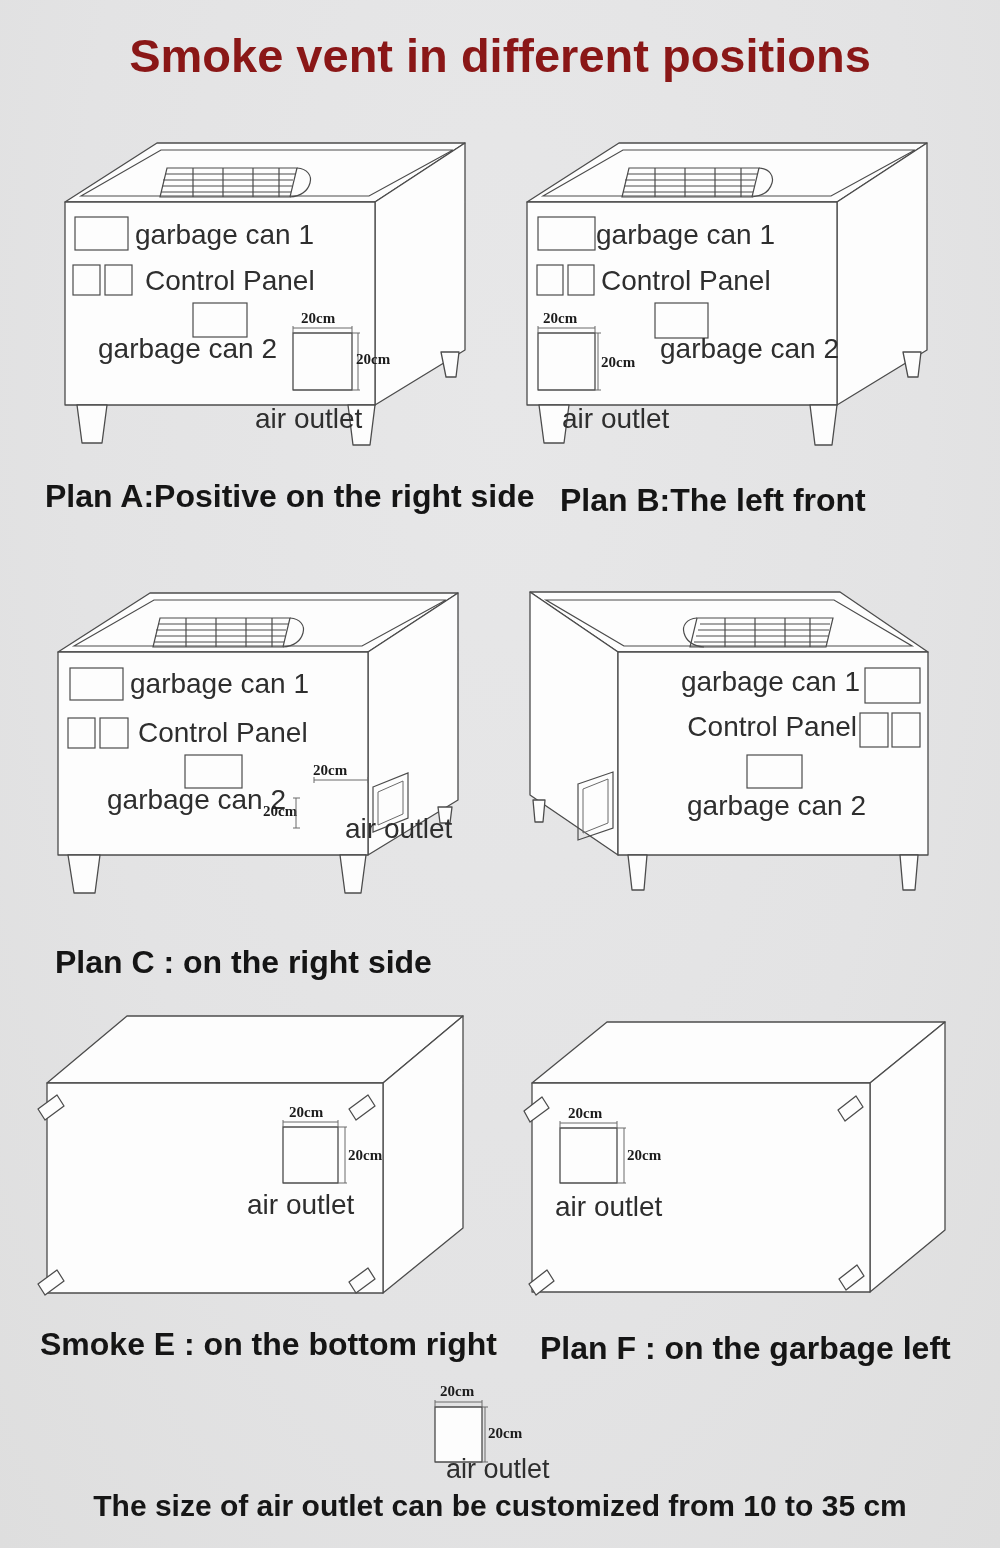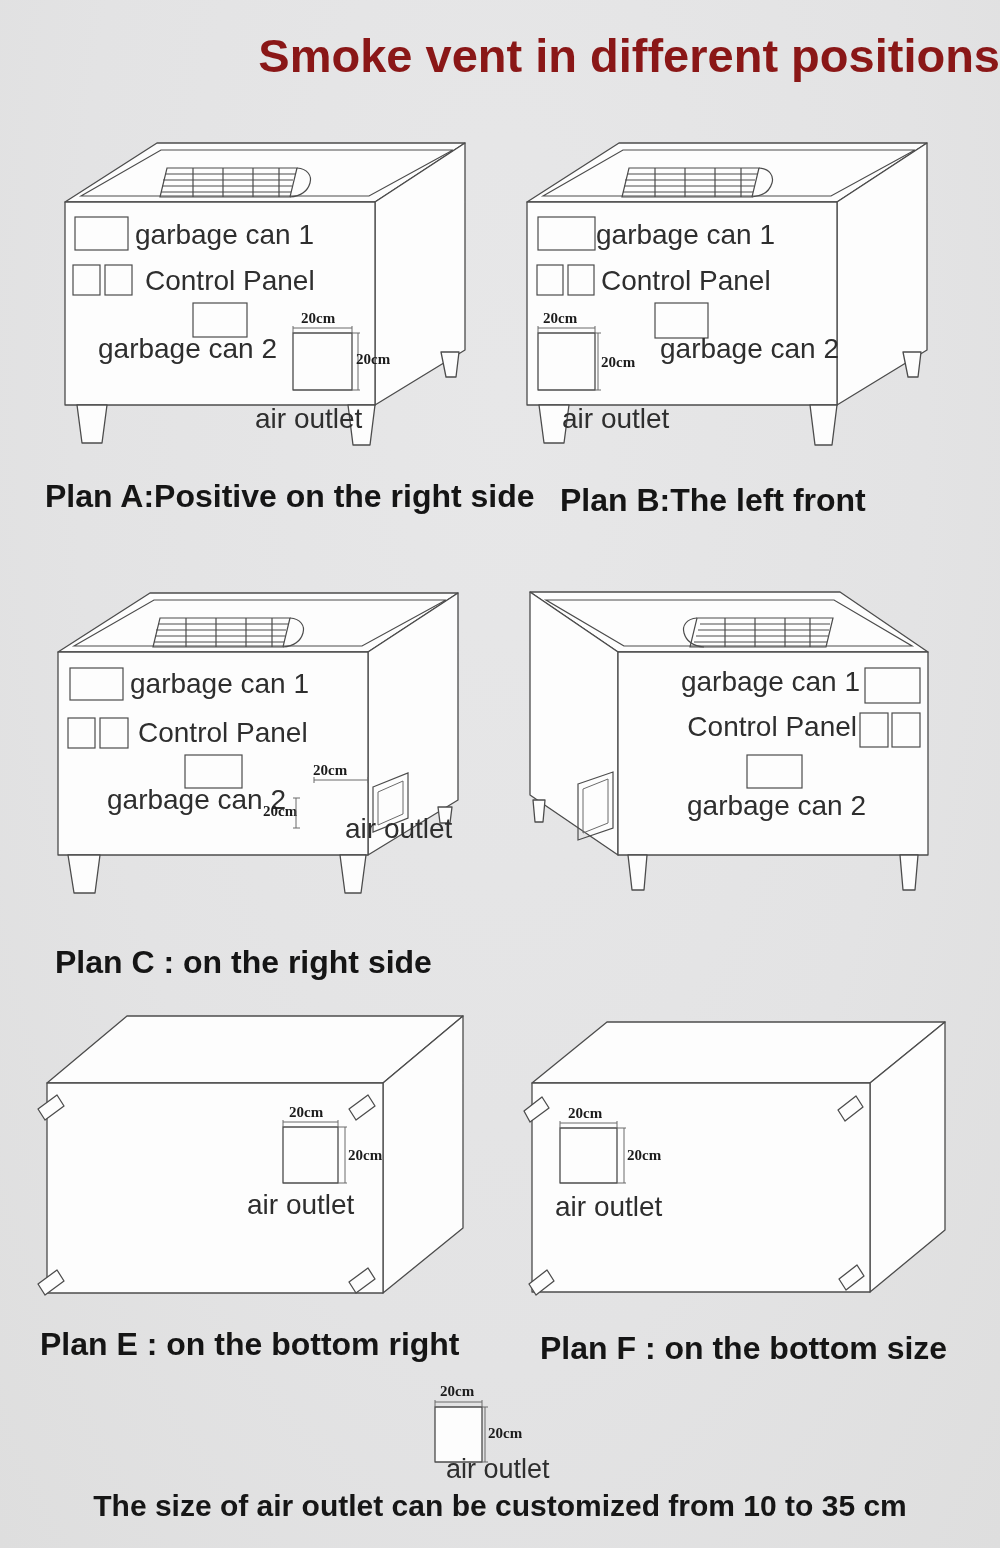--- a/index.html
+++ b/index.html
@@ -1,19 +1,19 @@
 <!DOCTYPE html>
 <html><head>
 <meta charset="utf-8">
 <style>
   html,body{margin:0;padding:0;}
   #page{position:relative;width:1000px;height:1548px;overflow:hidden;
         background:radial-gradient(ellipse at 50% 25%, #e7e7e8 0%, #e3e3e4 60%, #dedede 100%);
         font-family:"Liberation Sans", sans-serif;}
-  .title{position:absolute;left:0;top:28px;width:1000px;text-align:right;
+  .title{position:absolute;left:0;top:28px;width:1000px;text-align:center;
          font-size:47px;font-weight:bold;color:#8a1717;letter-spacing:0px;}
   .cap{position:absolute;font-size:32px;font-weight:bold;color:#151515;text-align:left;white-space:nowrap;}
   .footer{position:absolute;left:35px;top:1489px;width:930px;text-align:center;
           font-size:30px;font-weight:bold;color:#161616;white-space:nowrap;}
   svg{position:absolute;overflow:visible;}
   .face{fill:#fdfdfd;stroke:#4c4c4c;stroke-width:1.3;stroke-linejoin:round;}
   .ln{fill:none;stroke:#4c4c4c;stroke-width:1.2;}
   .thin{fill:none;stroke:#6b6b6b;stroke-width:1;}
   .lbl{font-family:"Liberation Sans",sans-serif;font-size:28px;fill:#2e2e2e;}
   .lblsm{font-family:"Liberation Sans",sans-serif;font-size:27px;fill:#2e2e2e;}
@@ -183,21 +183,21 @@
     </g>
     <rect class="face" x="246" y="122" width="55" height="56"></rect>
     <g>
       <path class="thin" d="M246,122 V115 M301,122 V115 M246,117 H301"></path>
       <text class="dim" x="252" y="112">20cm</text>
       <path class="thin" d="M301,122 H310 M301,178 H310 M308,122 V178"></path>
       <text class="dim" x="311" y="155">20cm</text>
     </g>
     <text class="lbl" x="210" y="209">air outlet</text>
   </svg>
-  <div class="cap" style="left:40px;top:1326px;width:430px">Plan E : on the bottom right</div>
+  <div class="cap" style="left:40px;top:1326px;width:430px">Smoke E : on the bottom right</div>
 
   <svg style="left:512px;top:1005px" width="445" height="300" viewBox="0 0 445 300">
     <g>
       <polygon class="face" points="20,78 95,17 433,17 358,78"></polygon>
       <polygon class="face" points="358,78 433,17 433,225 358,287"></polygon>
       <rect class="face" x="20" y="78" width="338" height="209"></rect>
       <g>
         <polygon class="face" points="12,106 30,92 37,103 18,117"></polygon>
         <polygon class="face" points="17,279 35,265 42,276 24,290"></polygon>
         <polygon class="face" points="326,105 344,91 351,102 333,116"></polygon>
@@ -206,21 +206,21 @@
     </g>
     <rect class="face" x="48" y="123" width="57" height="55"></rect>
     <g>
       <path class="thin" d="M48,123 V116 M105,123 V116 M48,118 H105"></path>
       <text class="dim" x="56" y="113">20cm</text>
       <path class="thin" d="M105,123 H114 M105,178 H114 M112,123 V178"></path>
       <text class="dim" x="115" y="155">20cm</text>
     </g>
     <text class="lbl" x="43" y="211">air outlet</text>
   </svg>
-  <div class="cap" style="left:540px;top:1330px;width:400px">Plan F : on the bottom size</div>
+  <div class="cap" style="left:540px;top:1330px;width:400px">Plan F : on the garbage left</div>
 
   <svg style="left:400px;top:1375px" width="170" height="112" viewBox="0 0 170 112">
     <rect class="face" x="35" y="32" width="47" height="55"></rect>
     <g>
       <path class="thin" d="M35,32 V25 M82,32 V25 M35,27 H82"></path>
       <text class="dim" x="40" y="21">20cm</text>
       <path class="thin" d="M82,32 H88 M82,87 H88 M85,32 V87"></path>
       <text class="dim" x="88" y="63">20cm</text>
     </g>
     <text class="lblsm" x="46" y="103">air outlet</text>

